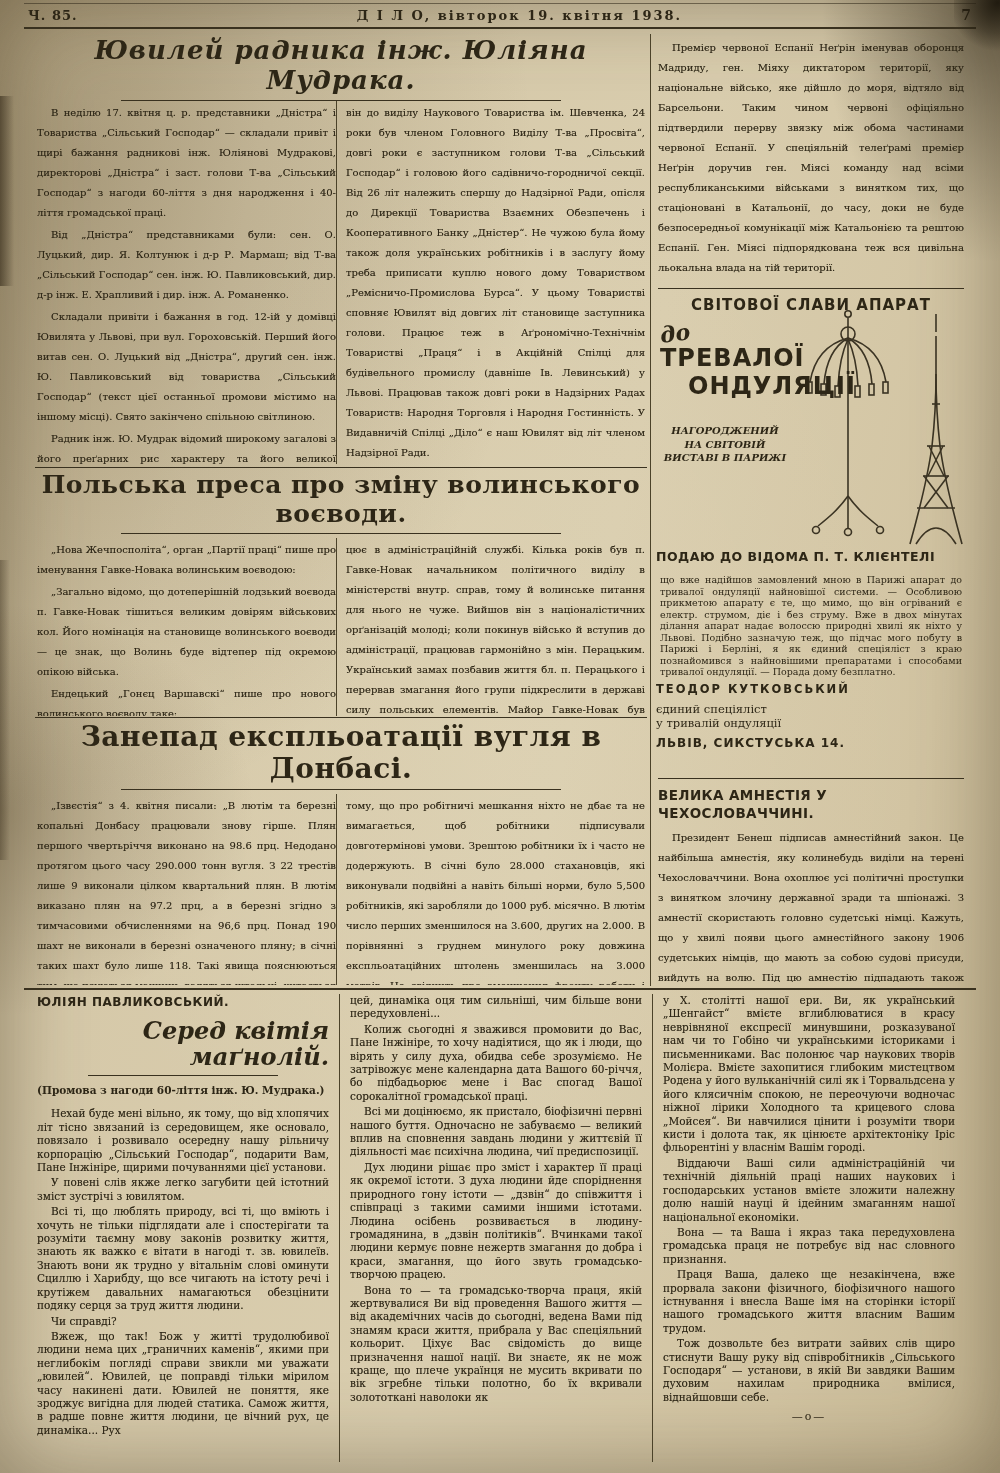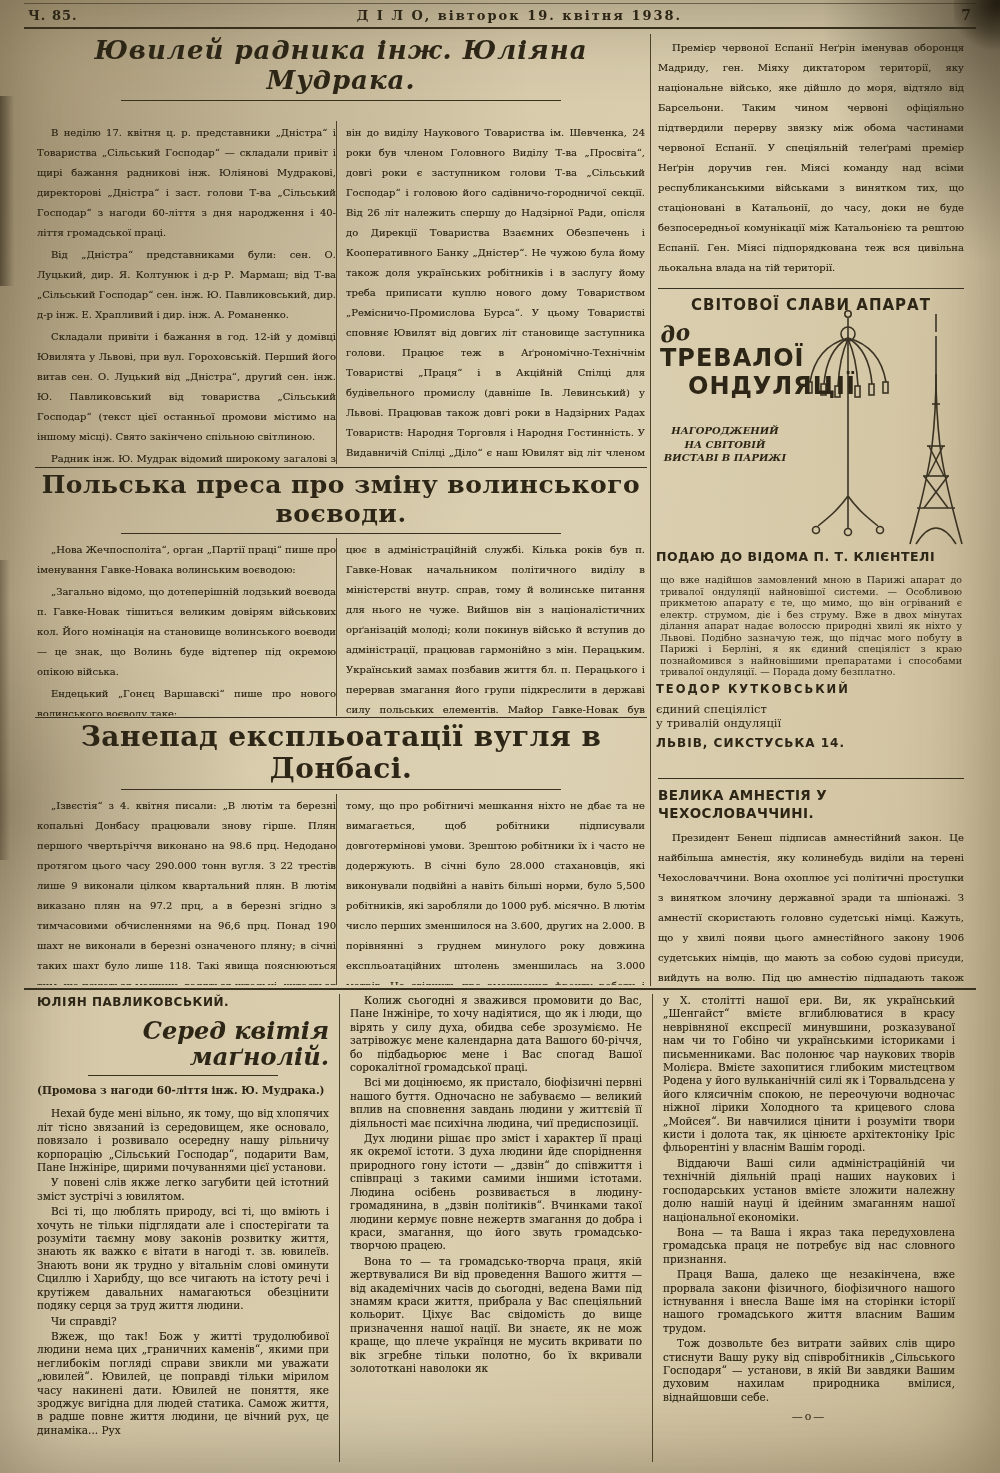--- a/index.html
+++ b/index.html
@@ -25,21 +25,21 @@
     display:flex; justify-content:space-between; align-items:baseline;
     font-weight:bold; font-size:13px; letter-spacing:1px;
   }
   .mh-title { letter-spacing:2px; }
   .mh-page { font-size:14px; }
 
   
   section { position:absolute; overflow:hidden; }
   .headline-xl {
     font:italic 700 26px/1.15 "DejaVu Serif", serif;
-    text-align:center; letter-spacing:1px; margin-bottom:20px;
+    text-align:center; letter-spacing:1px; margin-bottom:0;
   }
   .headline-lg {
     font:700 25px/1.15 "DejaVu Serif", serif;
     text-align:center; letter-spacing:0.5px; margin-bottom:4px;
   }
   .headline-xl::after, .headline-lg::after {
     content:""; display:block; width:72%; margin:4px auto 0;
     border-bottom:1px solid #39311f;
   }
   .small-head {
@@ -259,20 +259,21 @@
       <div>
           <p class="para">Нехай буде мені вільно, як тому, що від хлопячих літ тісно звязаний із середовищем, яке основало, повязало і розвивало осередну нашу рільничу корпорацію „Сільський Господар“, подарити Вам, Пане Інжініре, щирими почуваннями цієї установи.</p>
           <p class="para">У повені слів якже легко загубити цей істотний зміст зустрічі з ювилятом.</p>
           <p class="para">Всі ті, що люблять природу, всі ті, що вміють і хочуть не тільки підглядати але і спостерігати та розуміти таємну мову законів розвитку життя, знають як важко є вітати в нагоді т. зв. ювилеїв. Знають вони як трудно у вітальнім слові оминути Сциллю і Харибду, що все чигають на істоту речі і крутіжем давальних намагаються обезцінити подяку серця за труд життя людини.</p>
           <p class="para">Чи справді?</p>
           <p class="para">Вжеж, що так! Бож у житті трудолюбивої людини нема цих „граничних каменів“, якими при неглибокім погляді справи звикли ми уважати „ювилей“. Ювилей, це поправді тільки мірилом часу накинені дати. Ювилей не поняття, яке зроджує вигідна для людей статика. Самож життя, в радше повне життя людини, це вічний рух, це динаміка... Рух</p>
         </div>
     </div>
     <div class="col-rule"></div>
     <div class="sp-col">
+        <p class="para flush">цей, динаміка оця тим сильніші, чим більше вони передуховлені...</p>
         <p class="para">Колиж сьогодні я зважився промовити до Вас, Пане Інжініре, то хочу надіятися, що як і люди, що вірять у силу духа, обидва себе зрозуміємо. Не затрівожує мене календарна дата Вашого 60-річчя, бо підбадьорює мене і Вас спогад Вашої сорокалітної громадської праці.</p>
         <p class="para">Всі ми доцінюємо, як пристало, біофізичні первні нашого буття. Одночасно не забуваємо — великий вплив на сповнення завдань людини у життєвій її діяльності має психічна людина, чиї предиспозиції.</p>
         <p class="para">Дух людини рішає про зміст і характер її праці як окремої істоти. З духа людини йде споріднення природного гону істоти — „дзвін“ до співжиття і співпраці з такими самими іншими істотами. Людина осібень розвивається в людину-громадянина, в „дзвін політиків“. Вчинками такої людини кермує повне нежертв змагання до добра і краси, змагання, що його звуть громадсько-творчою працею.</p>
         <p class="para">Вона то — та громадсько-творча праця, якій жертвувалися Ви від проведення Вашого життя — від академічних часів до сьогодні, ведена Вами під знамям краси життя, прибрала у Вас спеціяльний кольорит. Ціхує Вас свідомість до вище призначення нашої нації. Ви знаєте, як не мож краще, що плече українця не мусить вкривати по вік згребне тільки полотно, бо їх вкривали золототкані наволоки як</p>
       </div>
     <div class="col-rule"></div>
     <div class="sp-col">
       <div>
           <p class="para flush">у X. столітті нашої ери. Ви, як український „Шенгайст“ вмієте вглиблюватися в красу неврівняної експресії минувшини, розказуваної нам чи то Гобіно чи українськими істориками і письменниками. Вас полонює чар наукових творів Молієра. Вмієте захопитися глибоким мистецтвом Родена у його вульканічній силі як і Торвальдсена у його клясичнім спокою, не переочуючи водночас ніжної лірики Холодного та крицевого слова „Мойсея“. Ви навчилися цінити і розуміти твори кисти і долота так, як цінюєте архітектоніку Іріс фльорентіні у власнім Вашім городі.</p>
           <p class="para">Віддаючи Ваші сили адміністраційній чи технічній діяльній праці наших наукових і господарських установ вмієте зложити належну долю нашій науці й ідейним змаганням нашої національної економіки.</p>

